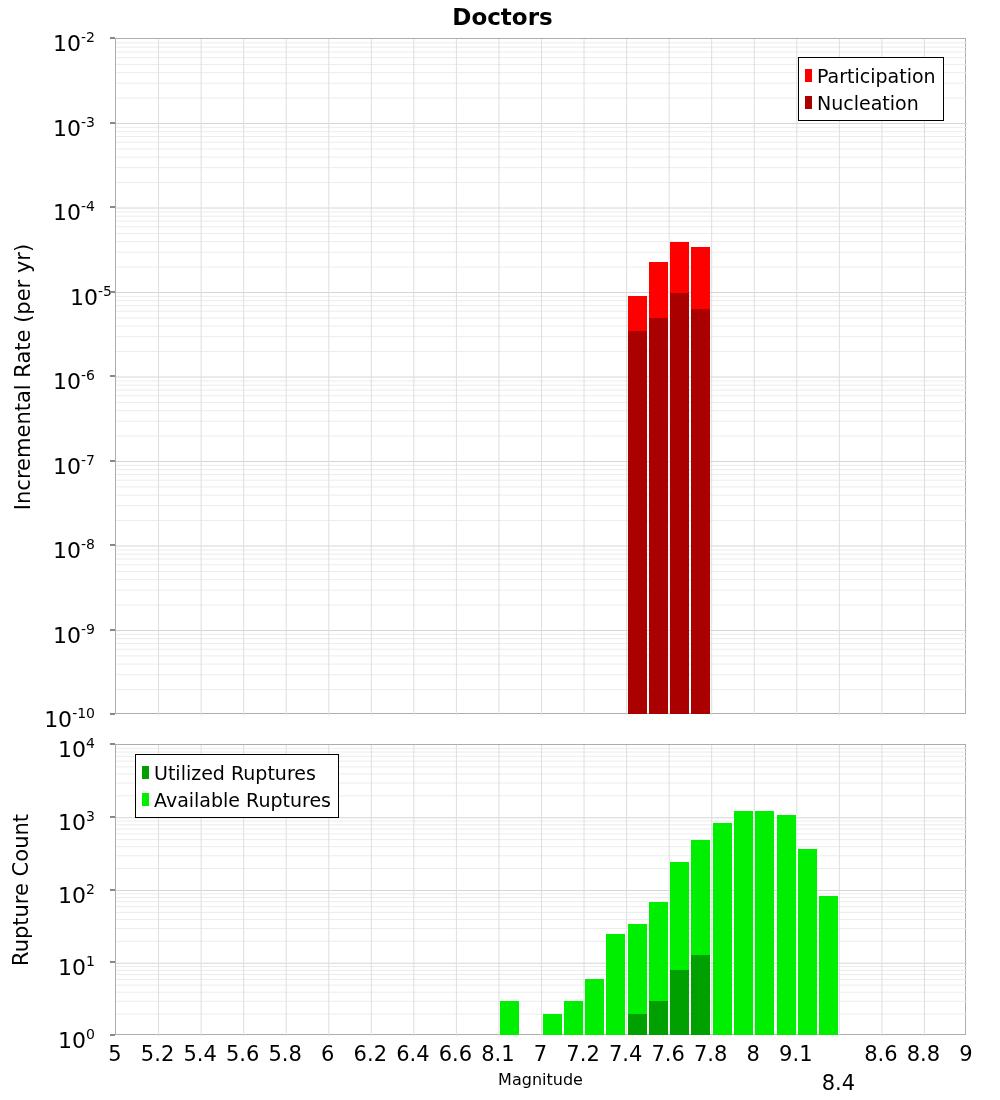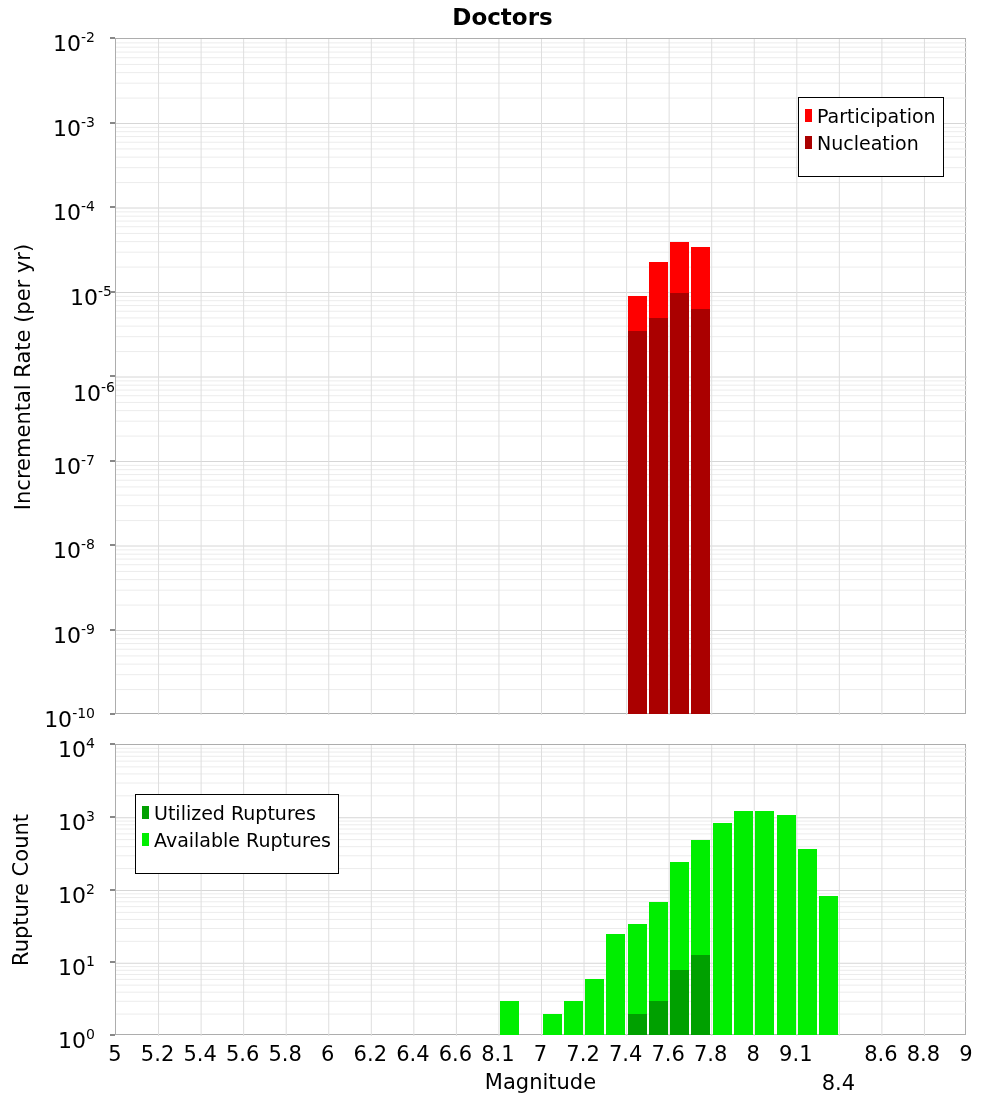--- a/index.html
+++ b/index.html
@@ -14,22 +14,22 @@
   .plot svg{position:absolute;left:0;top:0;}
   .bar{position:absolute;}
   .ylab{position:absolute;left:-177px;width:400px;text-align:center;font-size:21px;
         transform:rotate(-90deg);}
   #ylab-top{top:365px;}
   #ylab-bottom{top:878px;left:-179px;width:400px;}
   .ytick{position:absolute;left:0;width:95px;text-align:right;font-size:22px;height:30px;line-height:30px;}
   .ytick .e{font-size:14px;vertical-align:9px;letter-spacing:0px;}
   .ymark{position:absolute;width:5px;height:2px;background:#888;left:110px;}
   .xtick{position:absolute;width:64px;text-align:center;font-size:21px;top:1042px;}
-  .xlab{position:absolute;left:115px;width:851px;text-align:center;top:1070px;font-size:21px;}
-  .legend{position:absolute;border:1.5px solid #000;background:#fff;padding:4px 7px 20px 6px;z-index:5;margin-top:40px;}
+  .xlab{position:absolute;left:115px;width:851px;text-align:center;top:1070px;font-size:16px;}
+  .legend{position:absolute;border:1.5px solid #000;background:#fff;padding:4px 7px 4px 6px;z-index:5;}
   #legend-top{left:798px;top:57px;}
   #legend-bottom{left:135px;top:754px;}
   .leg-row{display:flex;align-items:center;height:27px;}
   .leg-marker{width:7px;height:13px;margin-right:5px;flex:0 0 auto;}
   .leg-text{font-size:19px;white-space:nowrap;}
 </style>
 </head>
 <body>
 
 <div id="chart">
@@ -220,21 +220,21 @@
 
   <div id="yticks">
       <div class="ytick" style="top: 22px;">10<span class="e">-2</span></div>
       <div class="ymark" style="top: 37px;"></div>
       <div class="ytick" style="top: 106.5px;">10<span class="e">-3</span></div>
       <div class="ymark" style="top: 121.5px;"></div>
       <div class="ytick" style="top: 191px;">10<span class="e">-4</span></div>
       <div class="ymark" style="top: 206px;"></div>
       <div class="ytick" style="top: 275.5px; margin-left: 17px;">10<span class="e">-5</span></div>
       <div class="ymark" style="top: 290.5px;"></div>
-      <div class="ytick" style="top: 372px; padding-left: 20px;">10<span class="e">-6</span></div>
+      <div class="ytick" style="top: 360px;">10<span class="e">-6</span></div>
       <div class="ymark" style="top: 375px;"></div>
       <div class="ytick" style="top: 444.5px;">10<span class="e">-7</span></div>
       <div class="ymark" style="top: 459.5px;"></div>
       <div class="ytick" style="top: 529px;">10<span class="e">-8</span></div>
       <div class="ymark" style="top: 544px;"></div>
       <div class="ytick" style="top: 613.5px;">10<span class="e">-9</span></div>
       <div class="ymark" style="top: 628.5px;"></div>
       <div class="ytick" style="top: 698px;">10<span class="e">-10</span></div>
       <div class="ymark" style="top: 713px;"></div>
       <div class="ytick" style="top: 728px;">10<span class="e">4</span></div>

